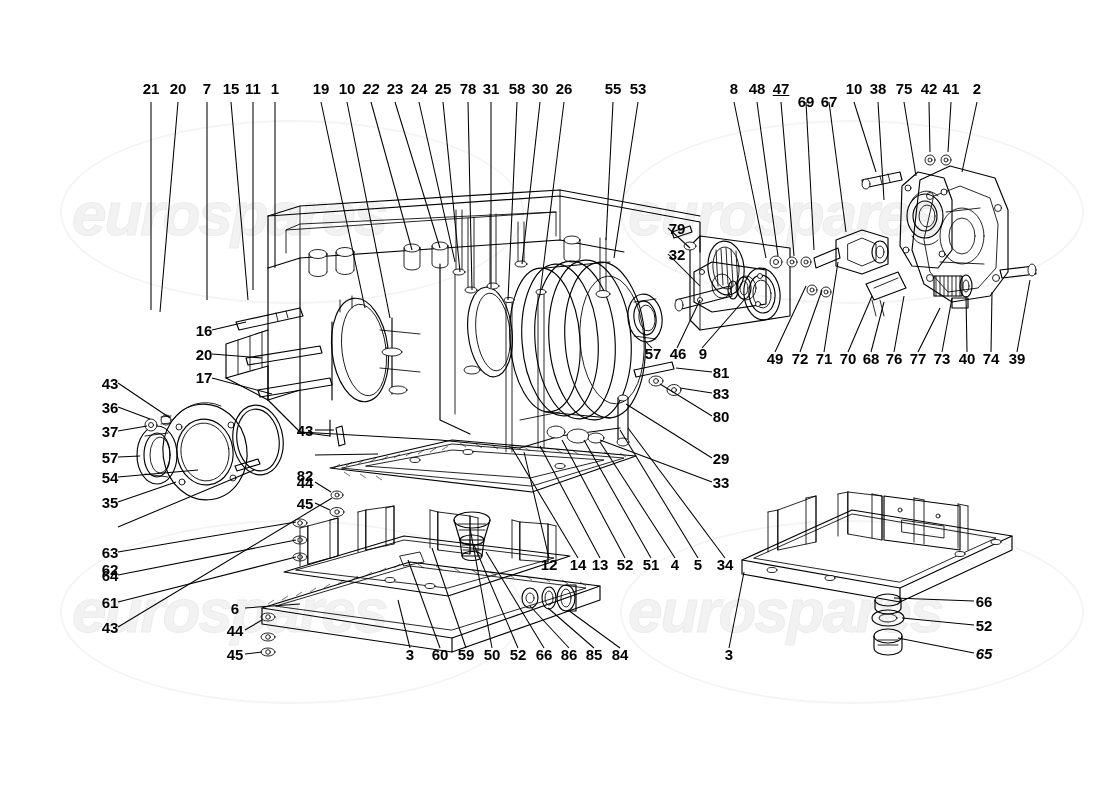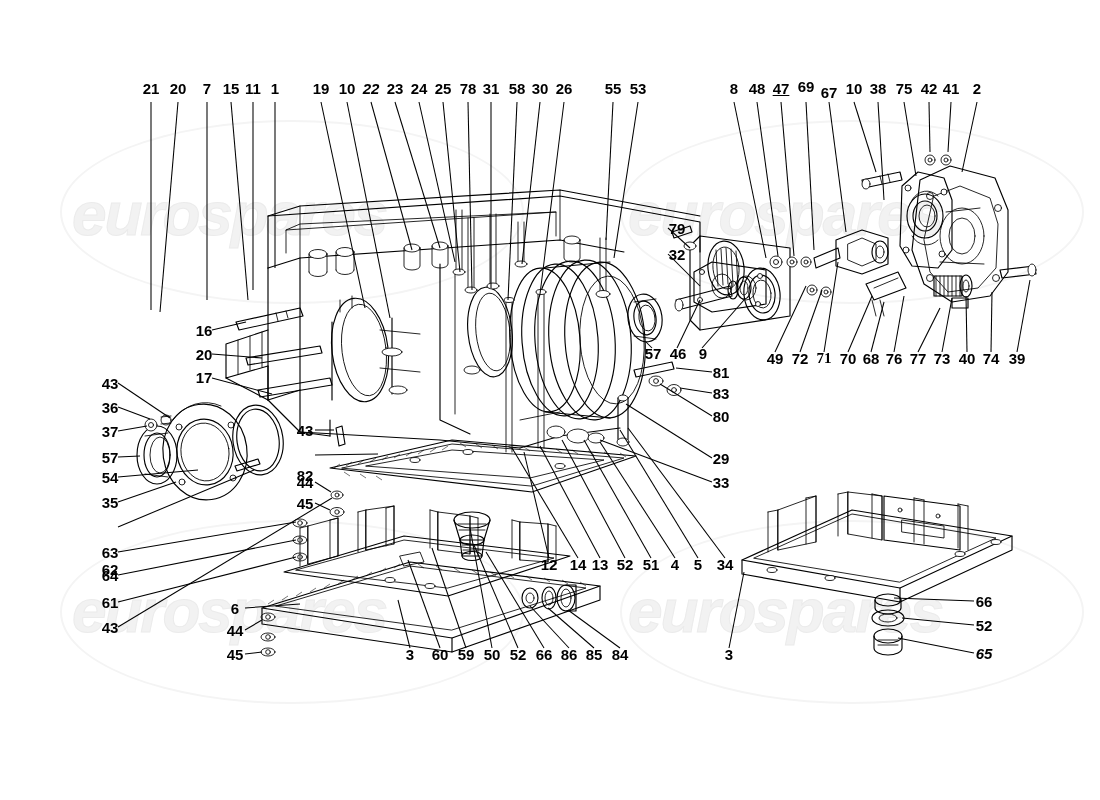--- a/index.html
+++ b/index.html
@@ -545,22 +545,22 @@
       <div class="lbl c" style="left: 468px; top: 81px;">78</div>
       <div class="lbl c" style="left: 491px; top: 81px;">31</div>
       <div class="lbl c" style="left: 517px; top: 81px;">58</div>
       <div class="lbl c" style="left: 540px; top: 81px;">30</div>
       <div class="lbl c" style="left: 564px; top: 81px;">26</div>
       <div class="lbl c" style="left: 613px; top: 81px;">55</div>
       <div class="lbl c" style="left: 638px; top: 81px;">53</div>
       <div class="lbl c" style="left: 734px; top: 81px;">8</div>
       <div class="lbl c" style="left: 757px; top: 81px;">48</div>
       <div class="lbl c" style="left: 781px; top: 81px; text-decoration: underline;">47</div>
-      <div class="lbl c" style="left: 806px; top: 79px;">69</div>
-      <div class="lbl c" style="left: 829px; top: 85px;">67</div>
+      <div class="lbl c" style="left: 806px; top: 94px;">69</div>
+      <div class="lbl c" style="left: 829px; top: 94px;">67</div>
       <div class="lbl c" style="left: 854px; top: 81px;">10</div>
       <div class="lbl c" style="left: 878px; top: 81px;">38</div>
       <div class="lbl c" style="left: 904px; top: 81px;">75</div>
       <div class="lbl c" style="left: 929px; top: 81px;">42</div>
       <div class="lbl c" style="left: 951px; top: 81px;">41</div>
       <div class="lbl c" style="left: 977px; top: 81px;">2</div>
       <div class="lbl c" style="left: 204px; top: 323px;">16</div>
       <div class="lbl c" style="left: 204px; top: 347px;">20</div>
       <div class="lbl c" style="left: 204px; top: 370px;">17</div>
       <div class="lbl c" style="left: 110px; top: 376px;">43</div>
@@ -604,21 +604,21 @@
       <div class="lbl c" style="left: 466px; top: 647px;">59</div>
       <div class="lbl c" style="left: 492px; top: 647px;">50</div>
       <div class="lbl c" style="left: 518px; top: 647px;">52</div>
       <div class="lbl c" style="left: 544px; top: 647px;">66</div>
       <div class="lbl c" style="left: 569px; top: 647px;">86</div>
       <div class="lbl c" style="left: 594px; top: 647px;">85</div>
       <div class="lbl c" style="left: 620px; top: 647px;">84</div>
       <div class="lbl c" style="left: 729px; top: 647px;">3</div>
       <div class="lbl c" style="left: 775px; top: 351px;">49</div>
       <div class="lbl c" style="left: 800px; top: 351px;">72</div>
-      <div class="lbl c" style="left: 824px; top: 351px; font-family: Liberation Serif, serif;">71</div>
+      <div class="lbl c" style="left: 824px; top: 351px;">71</div>
       <div class="lbl c" style="left: 848px; top: 351px;">70</div>
       <div class="lbl c" style="left: 871px; top: 351px;">68</div>
       <div class="lbl c" style="left: 894px; top: 351px;">76</div>
       <div class="lbl c" style="left: 918px; top: 351px;">77</div>
       <div class="lbl c" style="left: 942px; top: 351px;">73</div>
       <div class="lbl c" style="left: 967px; top: 351px;">40</div>
       <div class="lbl c" style="left: 991px; top: 351px;">74</div>
       <div class="lbl c" style="left: 1017px; top: 351px;">39</div>
       <div class="lbl c" style="left: 984px; top: 594px;">66</div>
       <div class="lbl c" style="left: 984px; top: 618px;">52</div>

